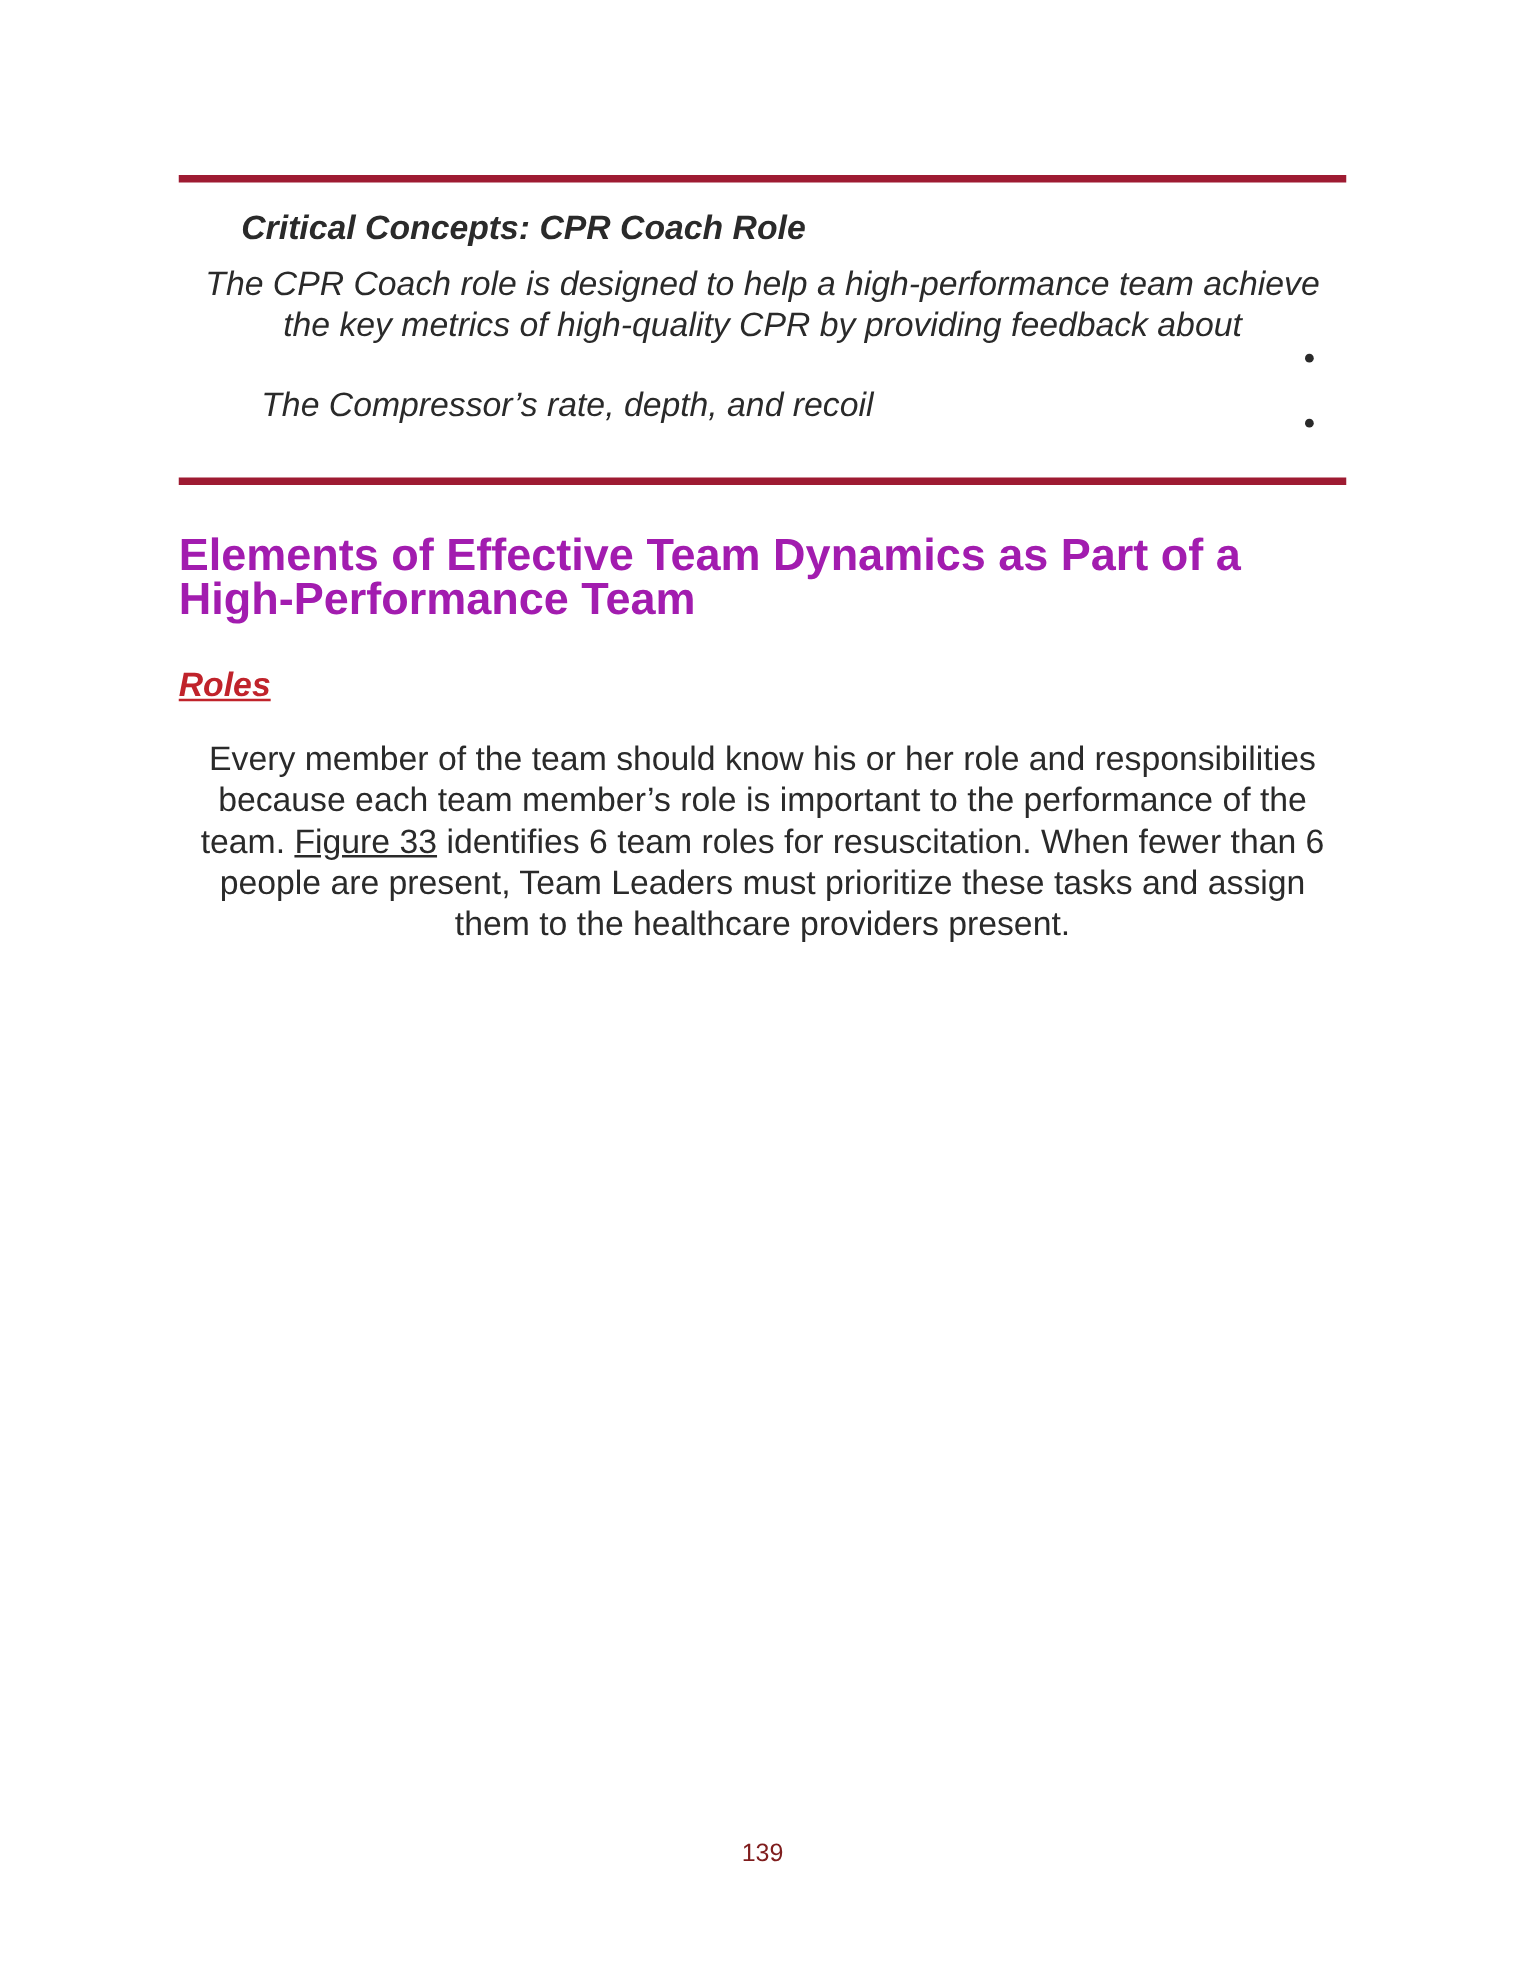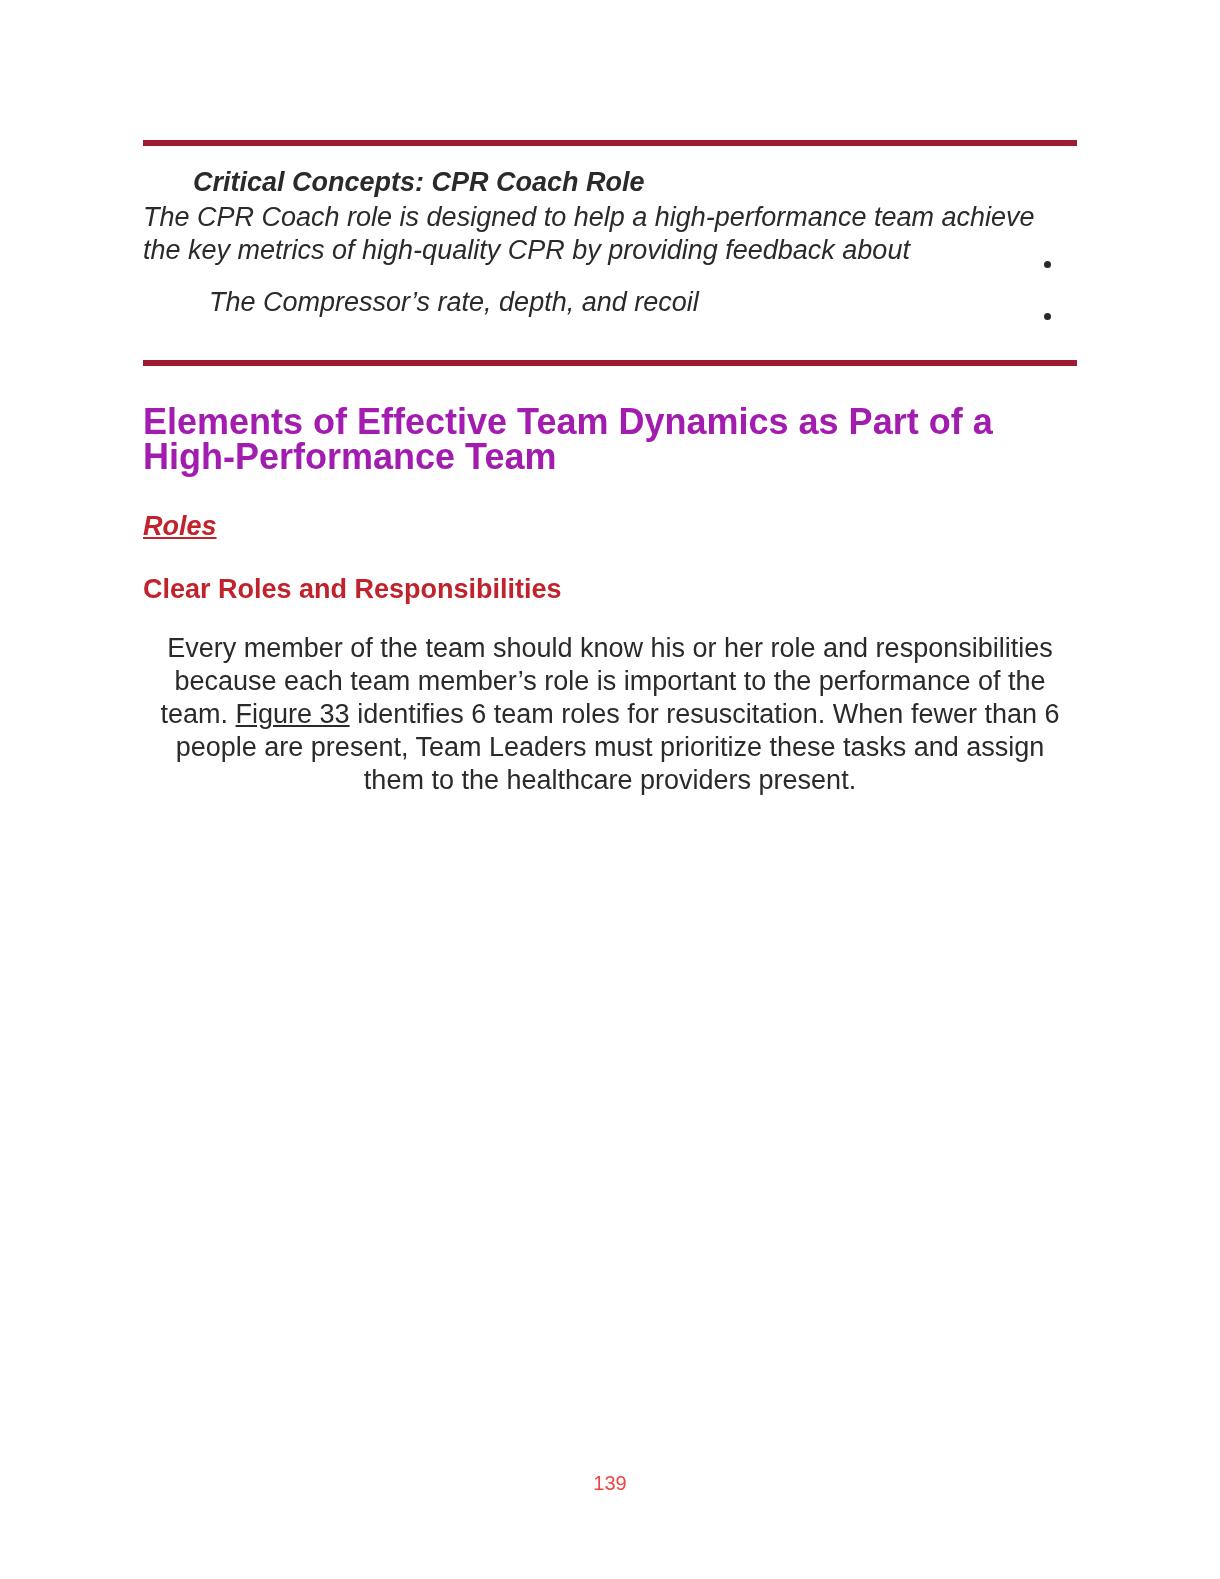--- a/index.html
+++ b/index.html
@@ -35,21 +35,22 @@
     font-size: 27px;
     line-height: 33px;
   }
   .cc-title {
     margin: 0 0 2px 50px;
     font-weight: bold;
     font-size: 27px;
     line-height: 33px;
   }
   .cc-paragraph {
-    margin: 0;
+    margin: 12px;
+    text-align: center;
   }
   .cc-bullets {
     margin: 0;
     padding: 0;
     list-style: none;
   }
   .cc-bullet-row {
     display: flex;
     align-items: baseline;
     margin-left: 66px;
@@ -101,21 +102,21 @@
     text-decoration: underline;
     cursor: pointer;
   }
   .page-number {
     position: absolute;
     top: 1472px;
     left: 0;
     width: 1220px;
     text-align: center;
     font-size: 20px;
-    color: #ef4444;
+    color: #7f1d1d;
   }
 </style>
 </head>
 <body>
 
 <div class="content-column">
 
   <div class="rule"></div>
 
   <div class="cc-block">
@@ -131,19 +132,18 @@
       </li>
     </ul>
   </div>
 
   <div class="rule"></div>
 
   <h2 class="section-heading">Elements of Effective Team Dynamics as Part of a High-Performance Team</h2>
 
   <h3 class="sub-roles">Roles</h3>
 
-  <h3 class="sub-clear-roles">Clear Roles and Responsibilities</h3>
 
   <p class="body-paragraph"><span>Every member of the team should know his or her role and responsibilities because each team member’s role is important to the performance of the team. </span><span class="figure-link">Figure 33</span><span> identifies 6 team roles for resuscitation. When fewer than 6 people are present, Team Leaders must prioritize these tasks and assign them to the healthcare providers present.</span></p>
 
 </div>
 
 <div class="page-number">139</div>
 
 </body></html>

